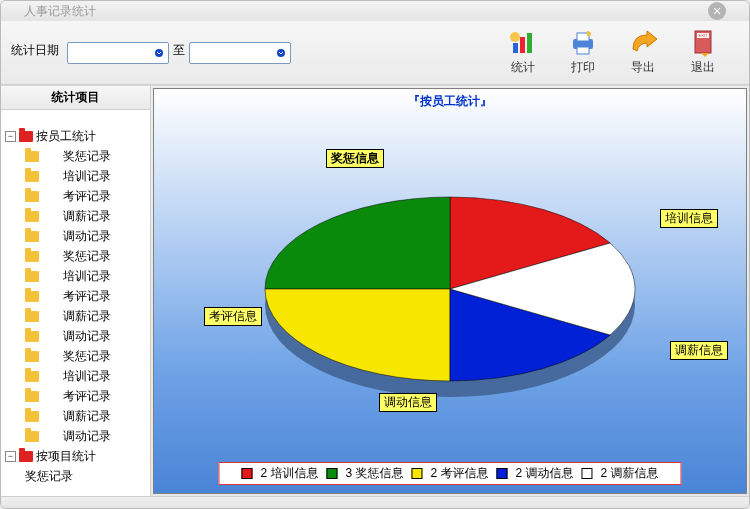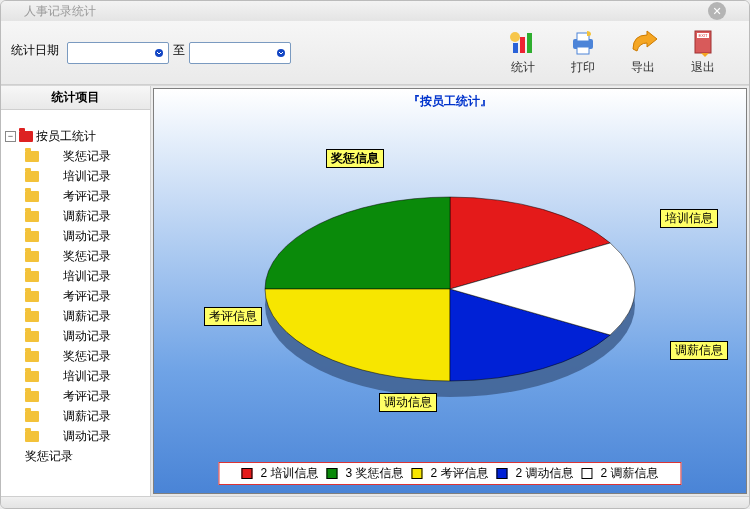--- a/index.html
+++ b/index.html
@@ -190,20 +190,25 @@
             <div class="tree-row child">
               <div class="folder-yel"></div>
               <span class="lbl">调薪记录</span>
             </div>
             <div class="tree-row child">
               <div class="folder-yel"></div>
               <span class="lbl">调动记录</span>
             </div>
           </div>
           <div class="tree-group">
+            <div class="tree-row">
+              <div class="toggle"></div>
+              <div class="folder-red"></div>
+              <span class="lbl">按项目统计</span>
+            </div>
             <div class="tree-row child">
               <span class="lbl">奖惩记录</span>
             </div>
           </div>
         </div>
     </div>
 
     <div class="chart-area">
       <div class="chart-title">『按员工统计』</div>
 

